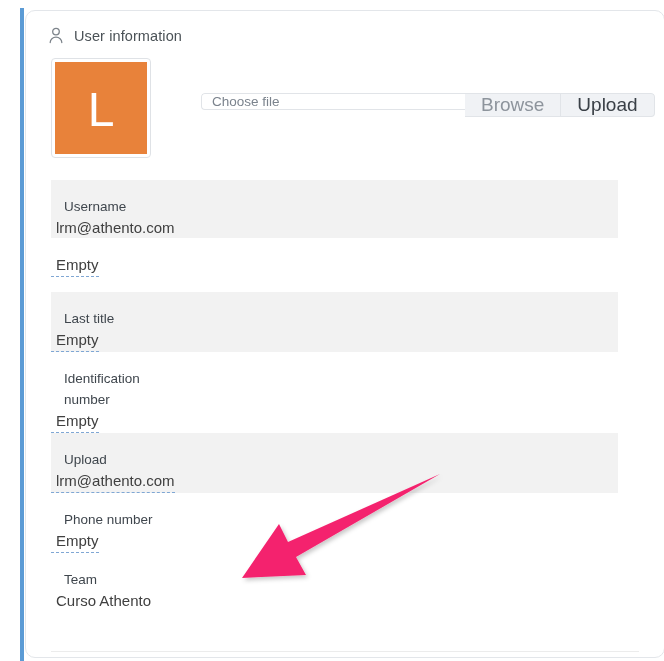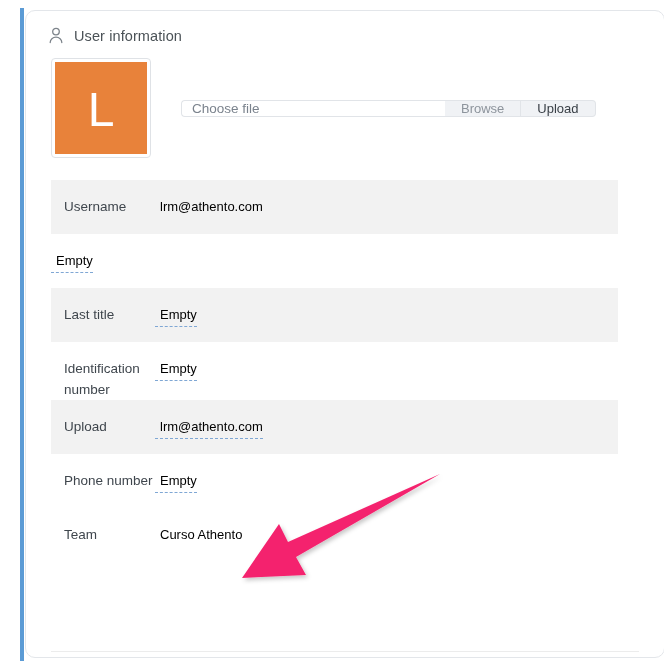--- a/index.html
+++ b/index.html
@@ -86,22 +86,22 @@
     color: #ffffff;
     font-size: 48px;
     font-weight: 300;
     line-height: 1;
     position: relative;
     top: 2px;
   }
 
   .file-group {
     display: flex;
-    align-items: center;
-    margin-left: 30px;
+    align-items: flex-start;
+    margin-left: 50px;
     height: 31px;
     border-radius: 4px;
     overflow: hidden;
   }
   .file-input {
     width: 264px;
     border: 1px solid #e1e4e8;
     border-right: none;
     border-radius: 4px 0 0 4px;
     background: #ffffff;
@@ -115,53 +115,54 @@
   .file-input::placeholder { color: #7b838d; opacity: 1; }
 
   .file-btn {
     display: flex;
     align-items: center;
     justify-content: center;
     padding: 0 16px;
     background: #f0f2f5;
     border: 1px solid #e1e4e8;
     border-left: none;
-    font-size: 13px;
+    font-size: 19px;
     cursor: pointer;
     box-sizing: border-box;
   }
   .file-btn.browse { color: #8d949c; }
   .file-btn.upload { color: #3a4047; border-radius: 0 4px 4px 0; }
 
   
   .info-table {
     margin: 22px 0 0 25px;
     width: 567px;
   }
   .info-row {
     display: flex;
     align-items: flex-start;
     min-height: 54px;
     box-sizing: border-box;
     padding-top: 16px;
+    flex-direction: column;
   }
   .info-row.shaded { background: #f2f2f2; }
   .info-row.tall { min-height: 54px; }
   .row-label {
     width: 104px;
     flex: none;
     padding-left: 13px;
     font-size: 13.5px;
     color: #3f464d;
     line-height: 21px;
     box-sizing: border-box;
   }
   .row-value {
-    font-size: 13px;
-    color: #000000;
+    font-size: 15px;
+    color: #404040;
     line-height: 21px;
     padding-left: 5px;
   }
   .row-value.editable {
     border-bottom: 1px dashed #7fa7d4;
     display: inline-block;
     cursor: pointer;
     padding-bottom: 1px;
   }
   .bottom-divider {

